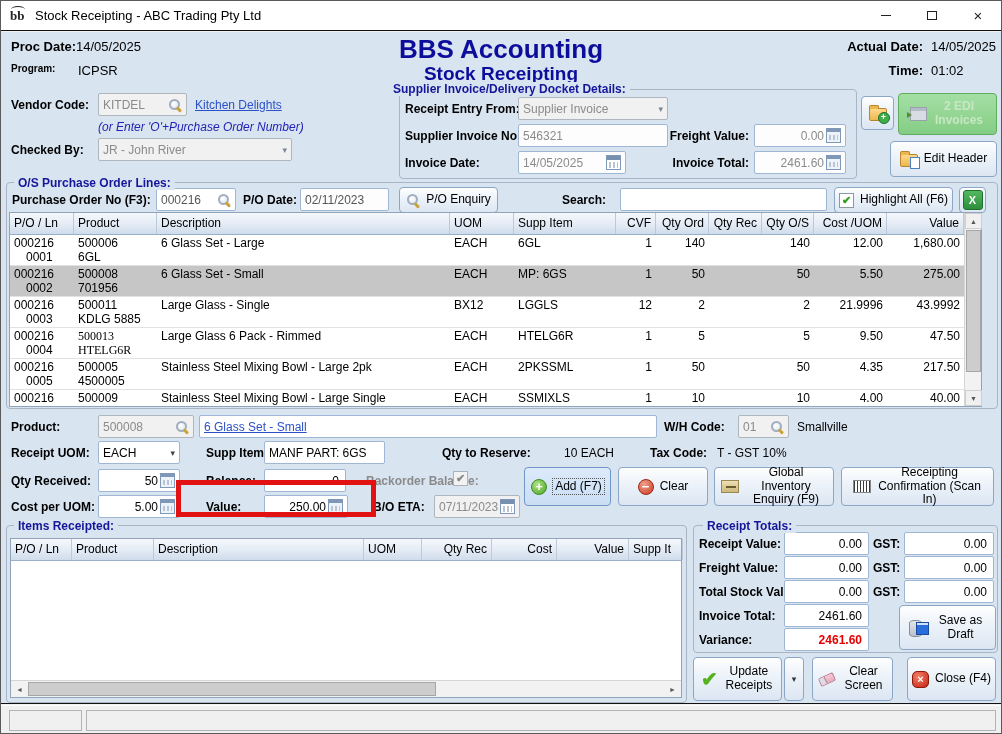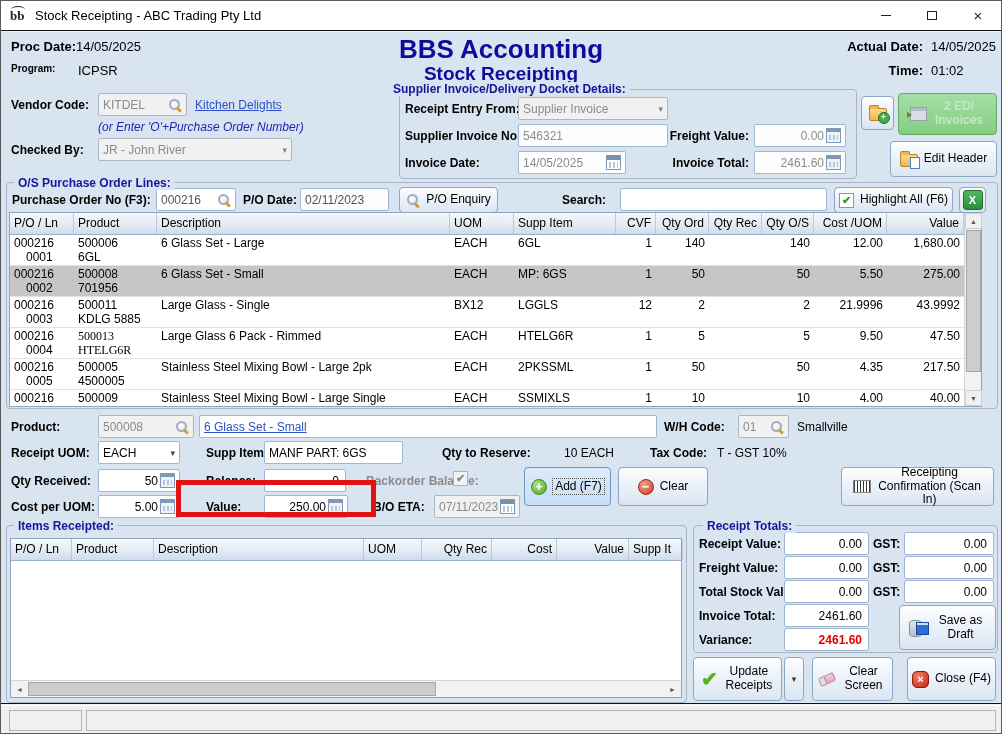--- a/index.html
+++ b/index.html
@@ -422,21 +422,21 @@
       <span class="ic-mag"></span>
   </div>
   <span class="val" style="left:796px;top:419px">Smallville</span>
 
   <span class="lbl" style="left:10px;top:445px">Receipt UOM:</span>
   <div class="inp" style="left:97px;top:440px;width:82px">
     <span class="txt">EACH</span>
       <span class="chev dk">▾</span>
   </div>
   <span class="lbl" style="left:205px;top:445px">Supp Item:</span>
-  <div class="inp" style="left:263px;top:440px;width:139px">
+  <div class="inp" style="left:263px;top:440px;width:121px">
     <span class="txt">MANF PART: 6GS</span>
   </div>
   <span class="lbl" style="left:441px;top:445px">Qty to Reserve:</span>
   <span class="val" style="left:563px;top:445px">10 EACH</span>
   <span class="lbl" style="left:649px;top:445px">Tax Code:</span>
   <span class="val" style="left:716px;top:445px">T - GST 10%</span>
 
   <span class="lbl" style="left:10px;top:473px">Qty Received:</span>
   <div class="inp num" style="left:97px;top:468px;width:82px">
     <span class="txt">50</span>
@@ -467,20 +467,24 @@
 
   <div class="red-box"></div>
 
   <div class="btn focus" style="left:523px;top:466px;width:87px;height:39px">
     <span class="ic-cplus">+</span>
     <span class="focus-lbl">Add (F7)</span>
   </div>
   <div class="btn" style="left:617px;top:466px;width:90px;height:39px">
     <span class="ic-cminus">−</span>
     <span>Clear</span>
+  </div>
+  <div class="btn" style="left:713px;top:466px;width:120px;height:39px">
+    <span class="ic-drw"></span>
+    <span style="width:82px">Global Inventory Enquiry (F9)</span>
   </div>
   <div class="btn" style="left:840px;top:466px;width:153px;height:39px">
     <span class="ic-bar"></span>
     <span style="width:106px">Receipting Confirmation (Scan In)</span>
   </div>
 
   <div class="group" style="left:5px;top:524px;width:681px;height:178px"></div>
   <span class="legend" style="left:13px;top:518px">Items Receipted:</span>
   <div class="tbl" style="left:9px;top:537px;width:672px;height:160px;display:block">
     <div class="thead">

